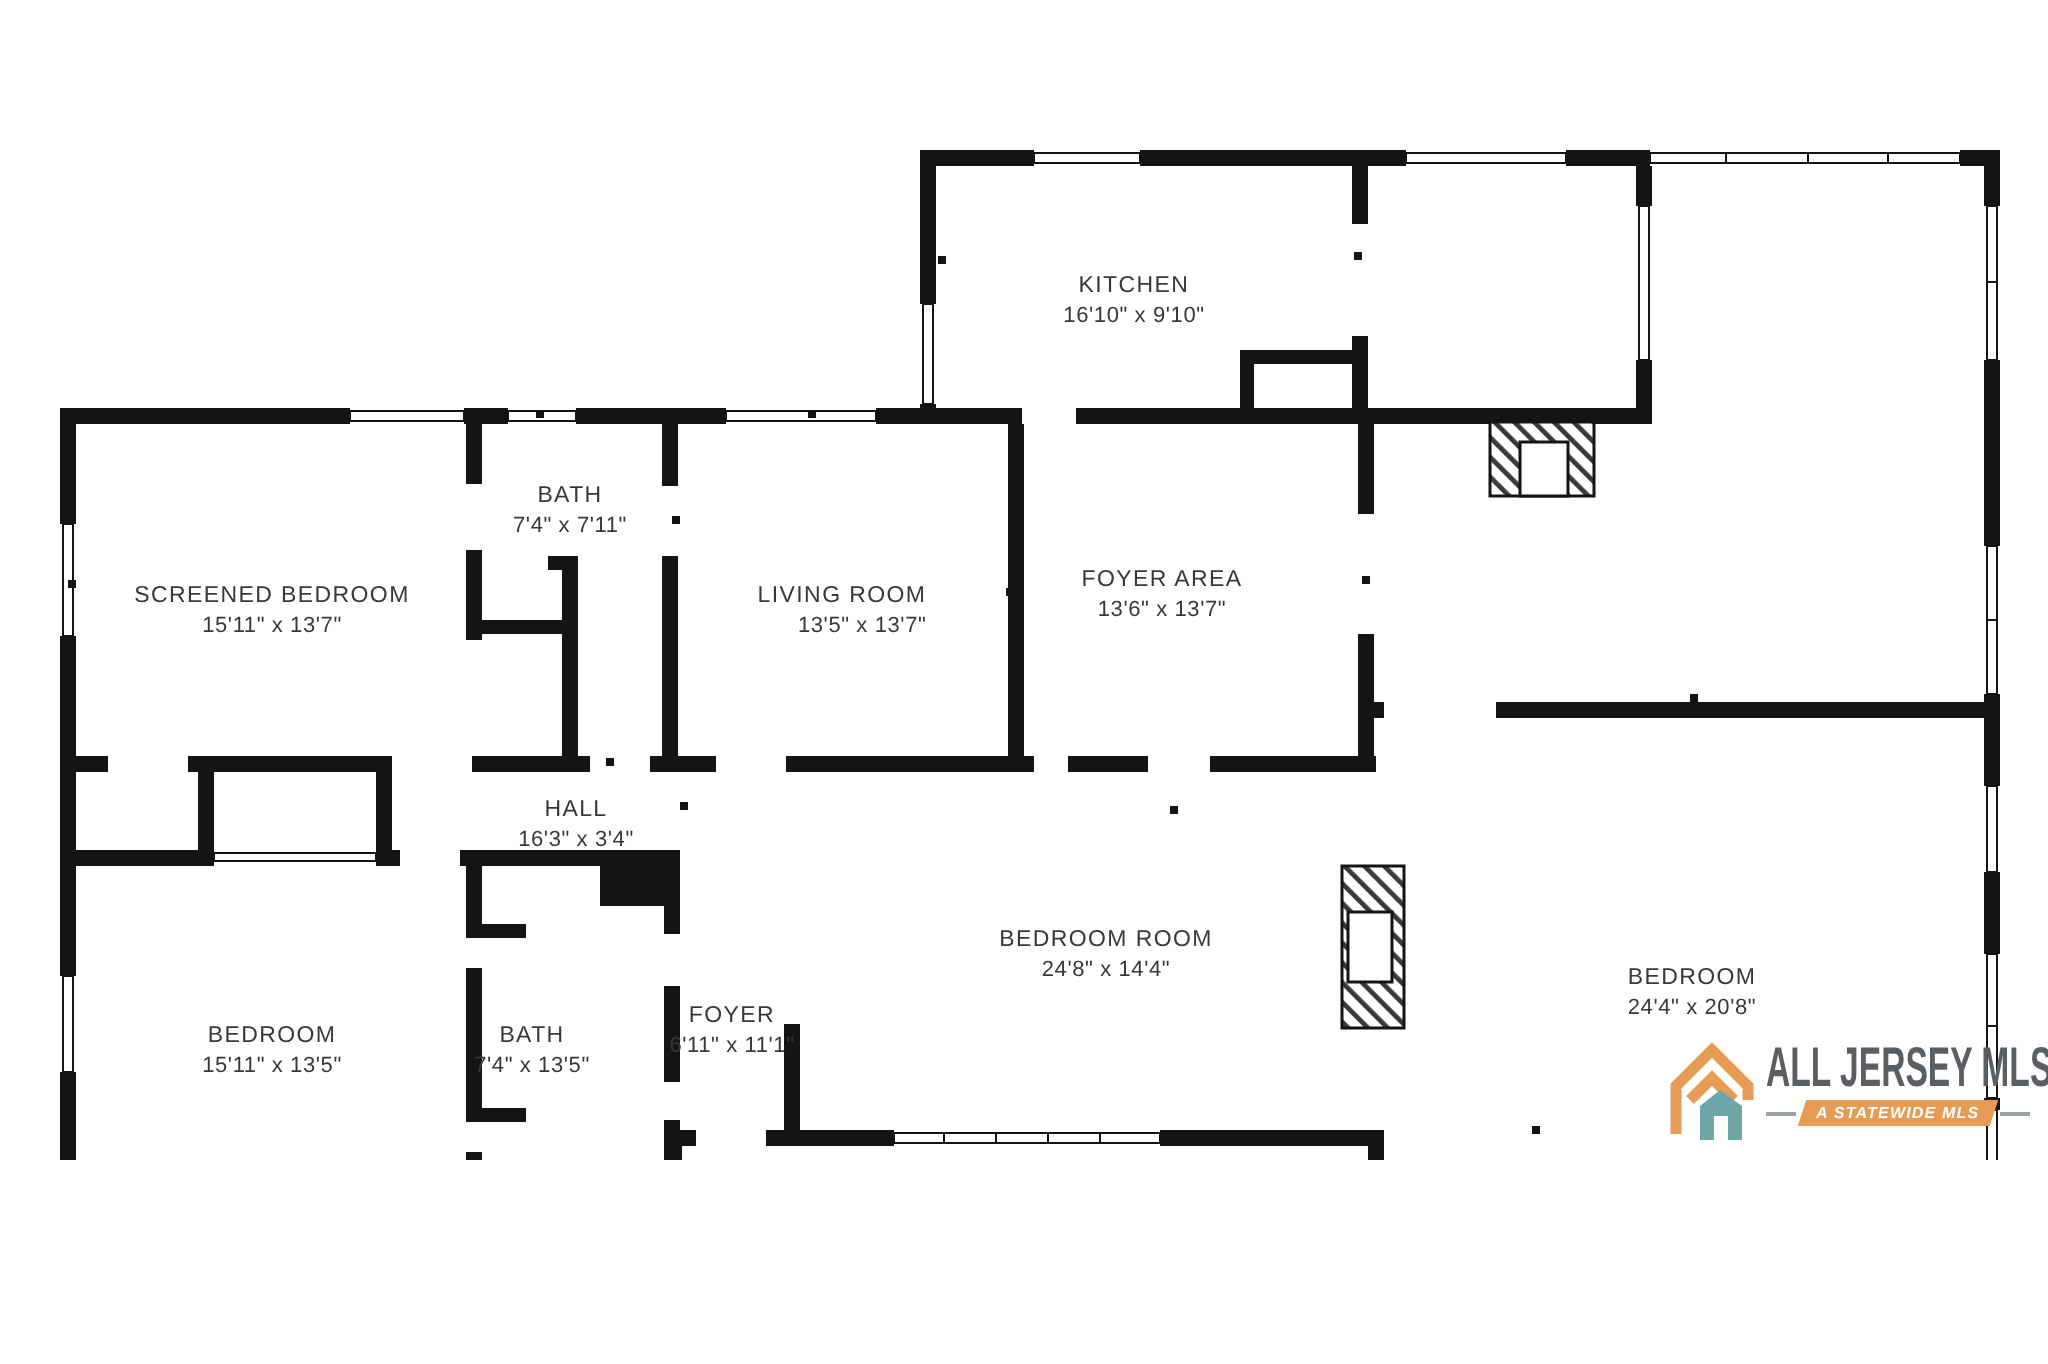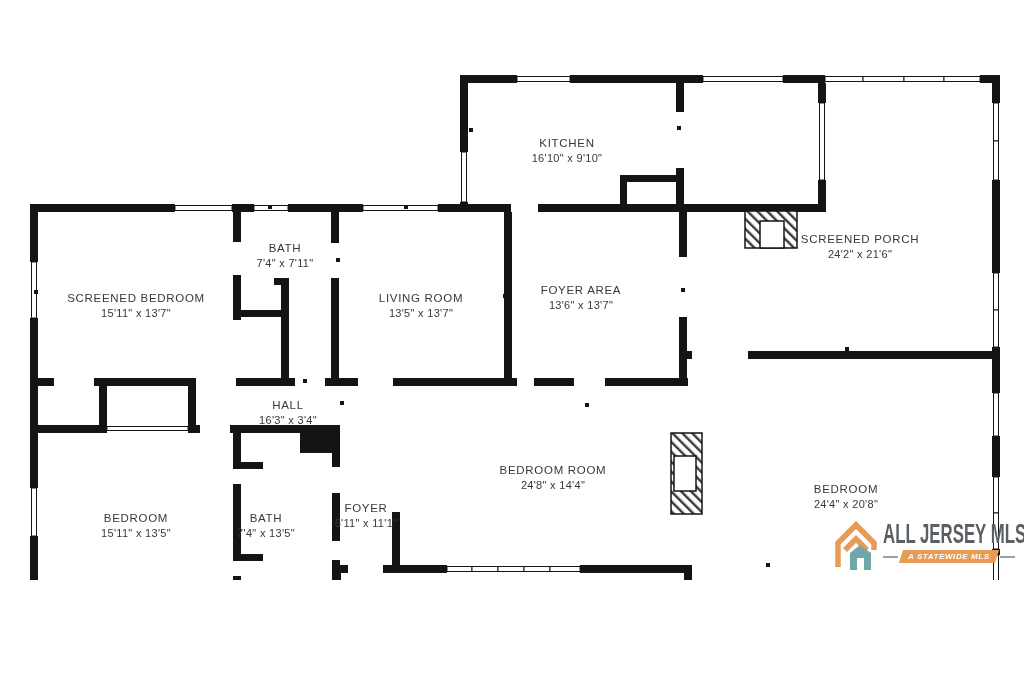--- a/index.html
+++ b/index.html
@@ -226,33 +226,29 @@
       <rect class="dot" x="766" y="563" width="4" height="4"></rect>
       <rect class="dot" x="845" y="347" width="4" height="4"></rect>
       <rect class="dot" x="923" y="613" width="4" height="4"></rect>
     </g>
   </svg>
 
   <div class="rlabel" style="left:567px;top:136px;">
     <div class="rname">KITCHEN</div>
     <div class="rdims">16'10" x 9'10"</div>
   </div>
-  <div class="rlabel" style="left:860px;top:232px;">
-    <div class="rname">SCREENED PORCH</div>
-    <div class="rdims">24'2" x 21'6"</div>
-  </div>
   <div class="rlabel" style="left:136px;top:291px;">
     <div class="rname">SCREENED BEDROOM</div>
     <div class="rdims">15'11" x 13'7"</div>
   </div>
   <div class="rlabel" style="left:285px;top:241px;">
     <div class="rname">BATH</div>
     <div class="rdims">7'4" x 7'11"</div>
   </div>
-  <div class="rlabel" style="left:421px;top:291px;">
+  <div class="rlabel" style="left:421px;top:291px;text-align:right;">
     <div class="rname">LIVING ROOM</div>
     <div class="rdims">13'5" x 13'7"</div>
   </div>
   <div class="rlabel" style="left:581px;top:283px;">
     <div class="rname">FOYER AREA</div>
     <div class="rdims">13'6" x 13'7"</div>
   </div>
   <div class="rlabel" style="left:288px;top:398px;">
     <div class="rname">HALL</div>
     <div class="rdims">16'3" x 3'4"</div>

